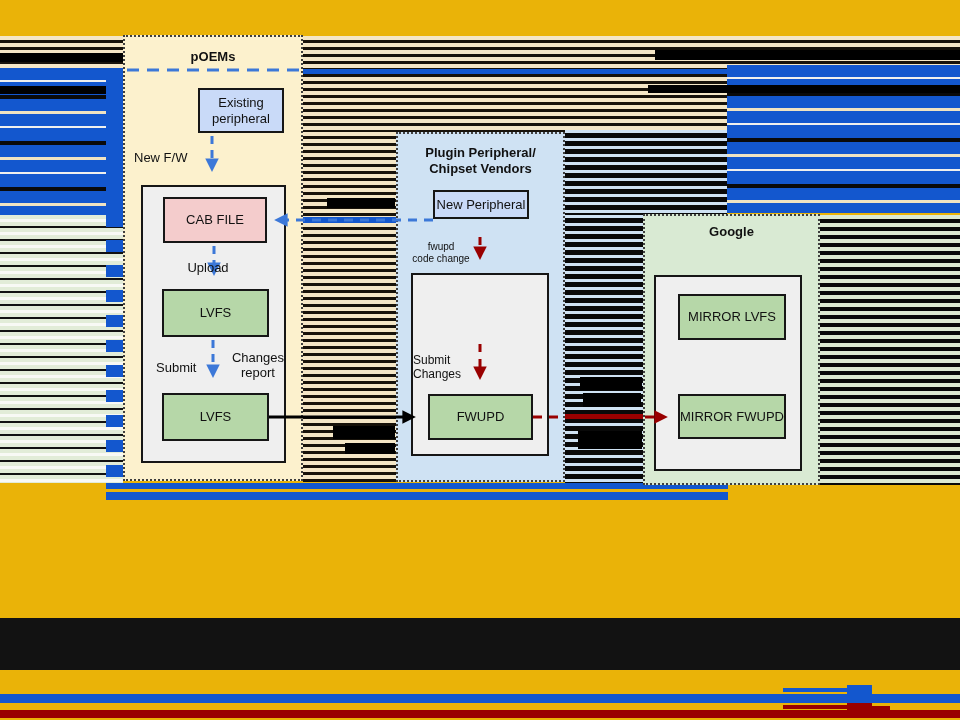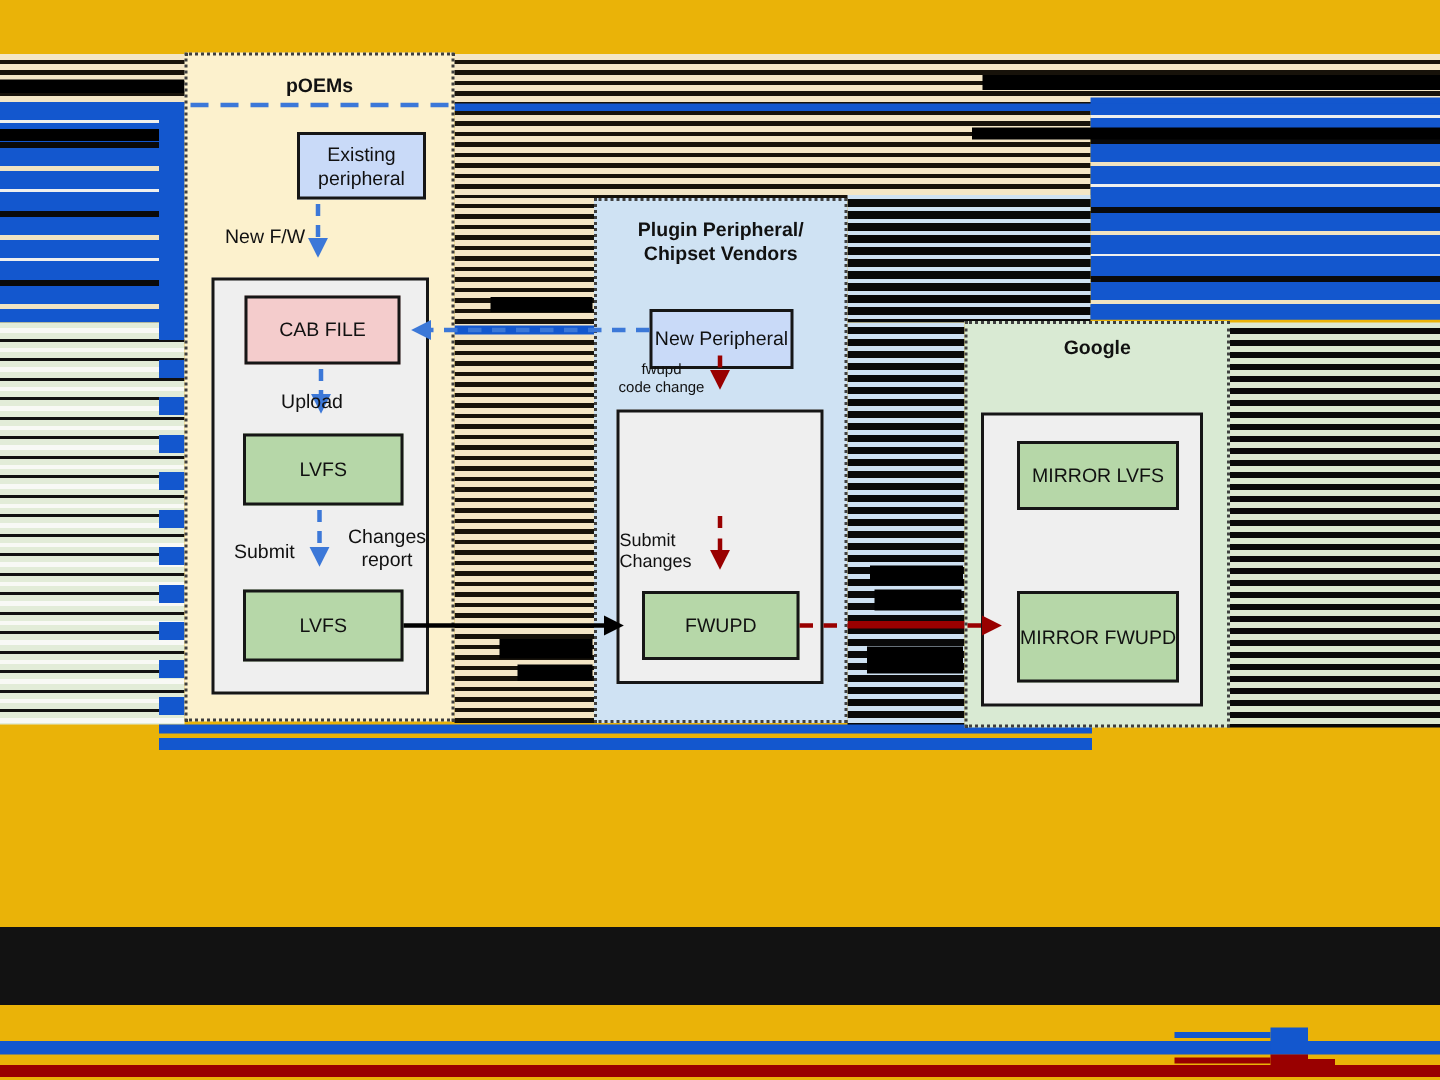--- a/index.html
+++ b/index.html
@@ -86,31 +86,31 @@
   <div class="abs node" style="left:162px;top:289px;width:107px;height:48px;background:#b6d7a8;">LVFS</div>
   <div class="abs node" style="left:162px;top:393px;width:107px;height:48px;background:#b6d7a8;">LVFS</div>
 
   <div class="abs zone" style="left:396px;top:132px;width:169px;height:350px;background:#cfe2f3;">
     <div class="zone-title" style="margin-top:11px;">
       <div>Plugin Peripheral/</div>
       <div>Chipset Vendors</div>
     </div>
   </div>
   <div class="abs panel" style="left:411px;top:273px;width:138px;height:183px;"></div>
-  <div class="abs node" style="left:433px;top:206px;width:96px;height:40px;background:#c9daf8;">New Peripheral</div>
+  <div class="abs node" style="left:433px;top:190px;width:96px;height:29px;background:#c9daf8;">New Peripheral</div>
   <div class="abs node" style="left:428px;top:394px;width:105px;height:46px;background:#b6d7a8;">FWUPD</div>
 
   <div class="abs zone" style="left:643px;top:214px;width:177px;height:271px;background:#d9ead3;">
     <div class="zone-title" style="margin-top:8px;">
       <div>Google</div>
     </div>
   </div>
   <div class="abs panel" style="left:654px;top:275px;width:148px;height:196px;"></div>
   <div class="abs node" style="left:678px;top:294px;width:108px;height:46px;background:#b6d7a8;">MIRROR LVFS</div>
-  <div class="abs node" style="left:678px;top:394px;width:108px;height:61px;background:#b6d7a8;">MIRROR FWUPD</div>
+  <div class="abs node" style="left:678px;top:394px;width:108px;height:45px;background:#b6d7a8;">MIRROR FWUPD</div>
 
 
   <svg width="960" height="720" viewBox="0 0 960 720">
     <defs>
       <marker id="mb" orient="auto" markerWidth="4.5" markerHeight="4.5" refX="3.2" refY="2.25">
         <path d="M0,0 L4.5,2.25 L0,4.5 Z" fill="#3c78d8"></path>
       </marker>
       <marker id="mr" orient="auto" markerWidth="4.5" markerHeight="4.5" refX="3.2" refY="2.25">
         <path d="M0,0 L4.5,2.25 L0,4.5 Z" fill="#990000"></path>
       </marker>
@@ -122,21 +122,21 @@
     <path d="M212,136 V168" stroke="#3c78d8" stroke-width="3" fill="none" stroke-dasharray="8 6" marker-end="url(#mb)"></path>
     <path d="M214,246 V272" stroke="#3c78d8" stroke-width="3" fill="none" stroke-dasharray="8 6" marker-end="url(#mb)"></path>
     <path d="M213,340 V374" stroke="#3c78d8" stroke-width="3" fill="none" stroke-dasharray="8 6" marker-end="url(#mb)"></path>
     <path d="M433,220 H278" stroke="#3c78d8" stroke-width="3" fill="none" stroke-dasharray="9 7" marker-end="url(#mb)"></path>
     <path d="M480,237 V256" stroke="#990000" stroke-width="3" fill="none" stroke-dasharray="8 7" marker-end="url(#mr)"></path>
     <path d="M480,344 V376" stroke="#990000" stroke-width="3" fill="none" stroke-dasharray="8 7" marker-end="url(#mr)"></path>
     <path d="M533,417 H664" stroke="#990000" stroke-width="3" fill="none" stroke-dasharray="9 7" marker-end="url(#mr)"></path>
     <path d="M269,417 H412" stroke="#000000" stroke-width="3" fill="none" marker-end="url(#mk)"></path>
   </svg>
 
-  <div class="abs lbl" style="left:150px;top:150px;width:62px;">New F/W</div>
+  <div class="abs lbl" style="left:134px;top:150px;width:62px;">New F/W</div>
   <div class="abs lbl" style="left:178px;top:260px;width:60px;text-align:center;">Upload</div>
   <div class="abs lbl" style="left:156px;top:360px;width:50px;">Submit</div>
   <div class="abs lbl center" style="left:226px;top:350px;width:64px;">Changes report</div>
   <div class="abs lbl small center" style="left:405px;top:241px;width:72px;">
     <div>fwupd</div>
     <div>code change</div>
   </div>
   <div class="abs lbl mid" style="left:413px;top:353px;width:58px;">
     <div>Submit</div>
     <div>Changes</div>

